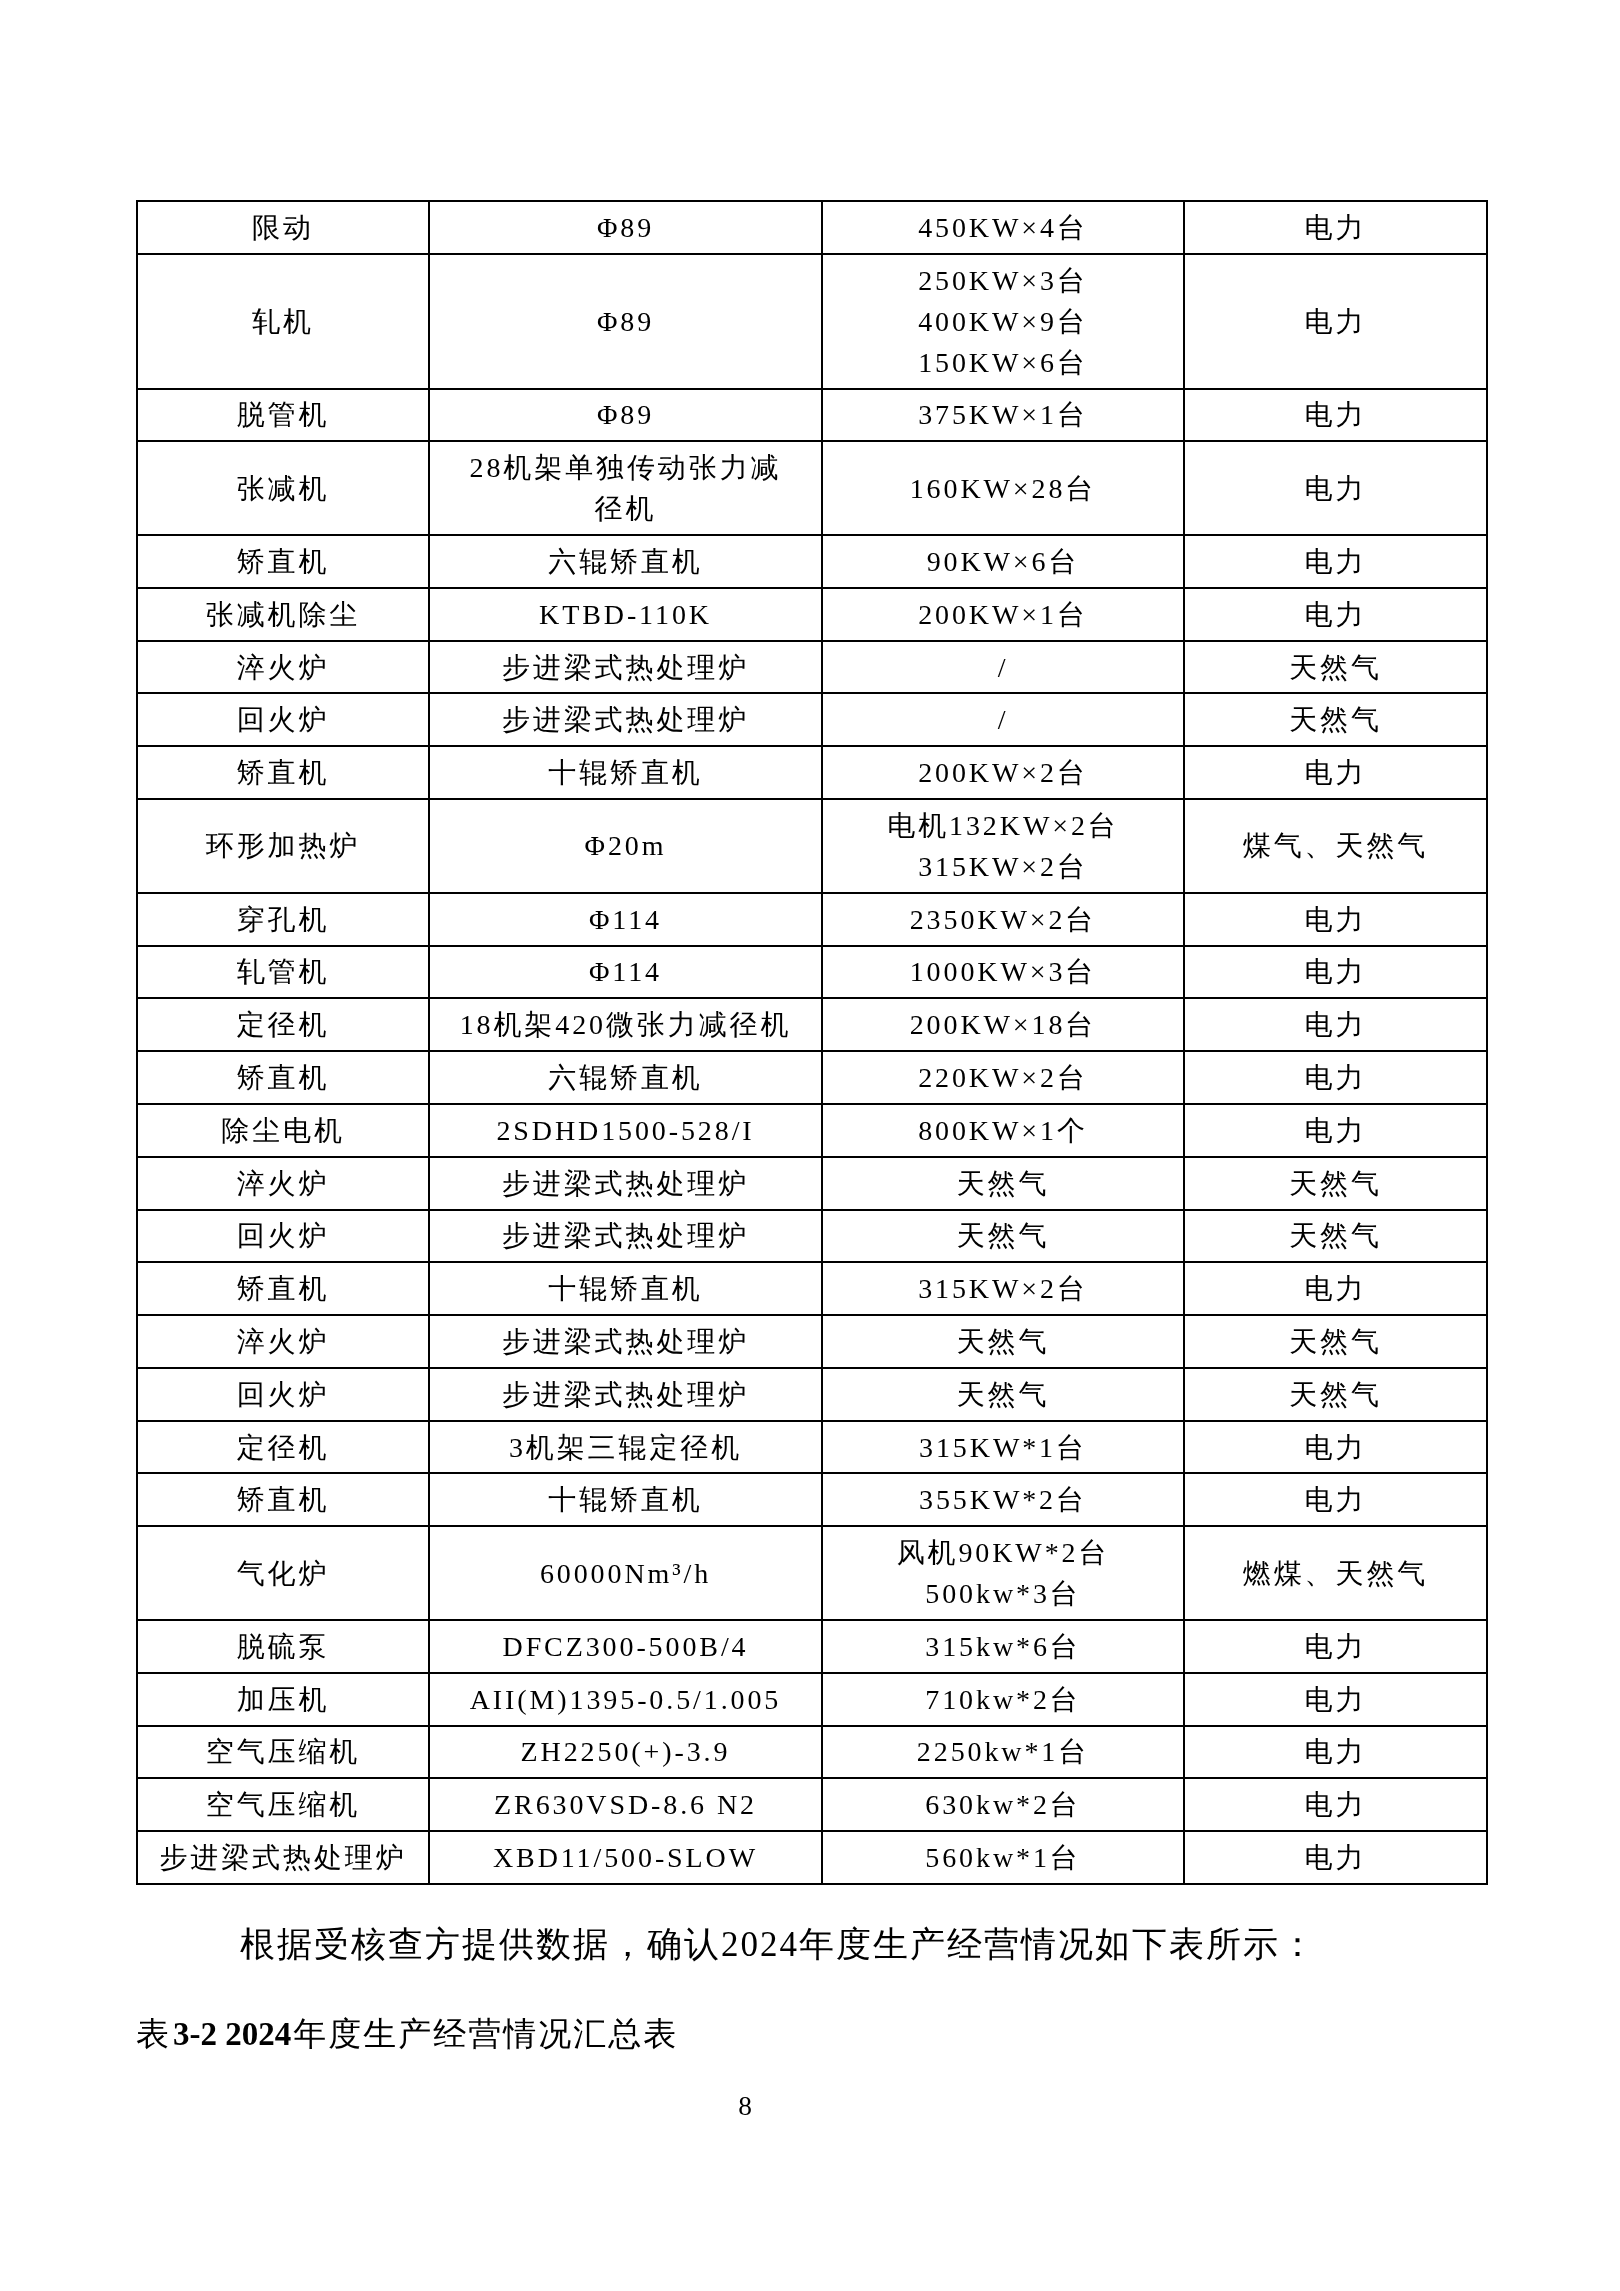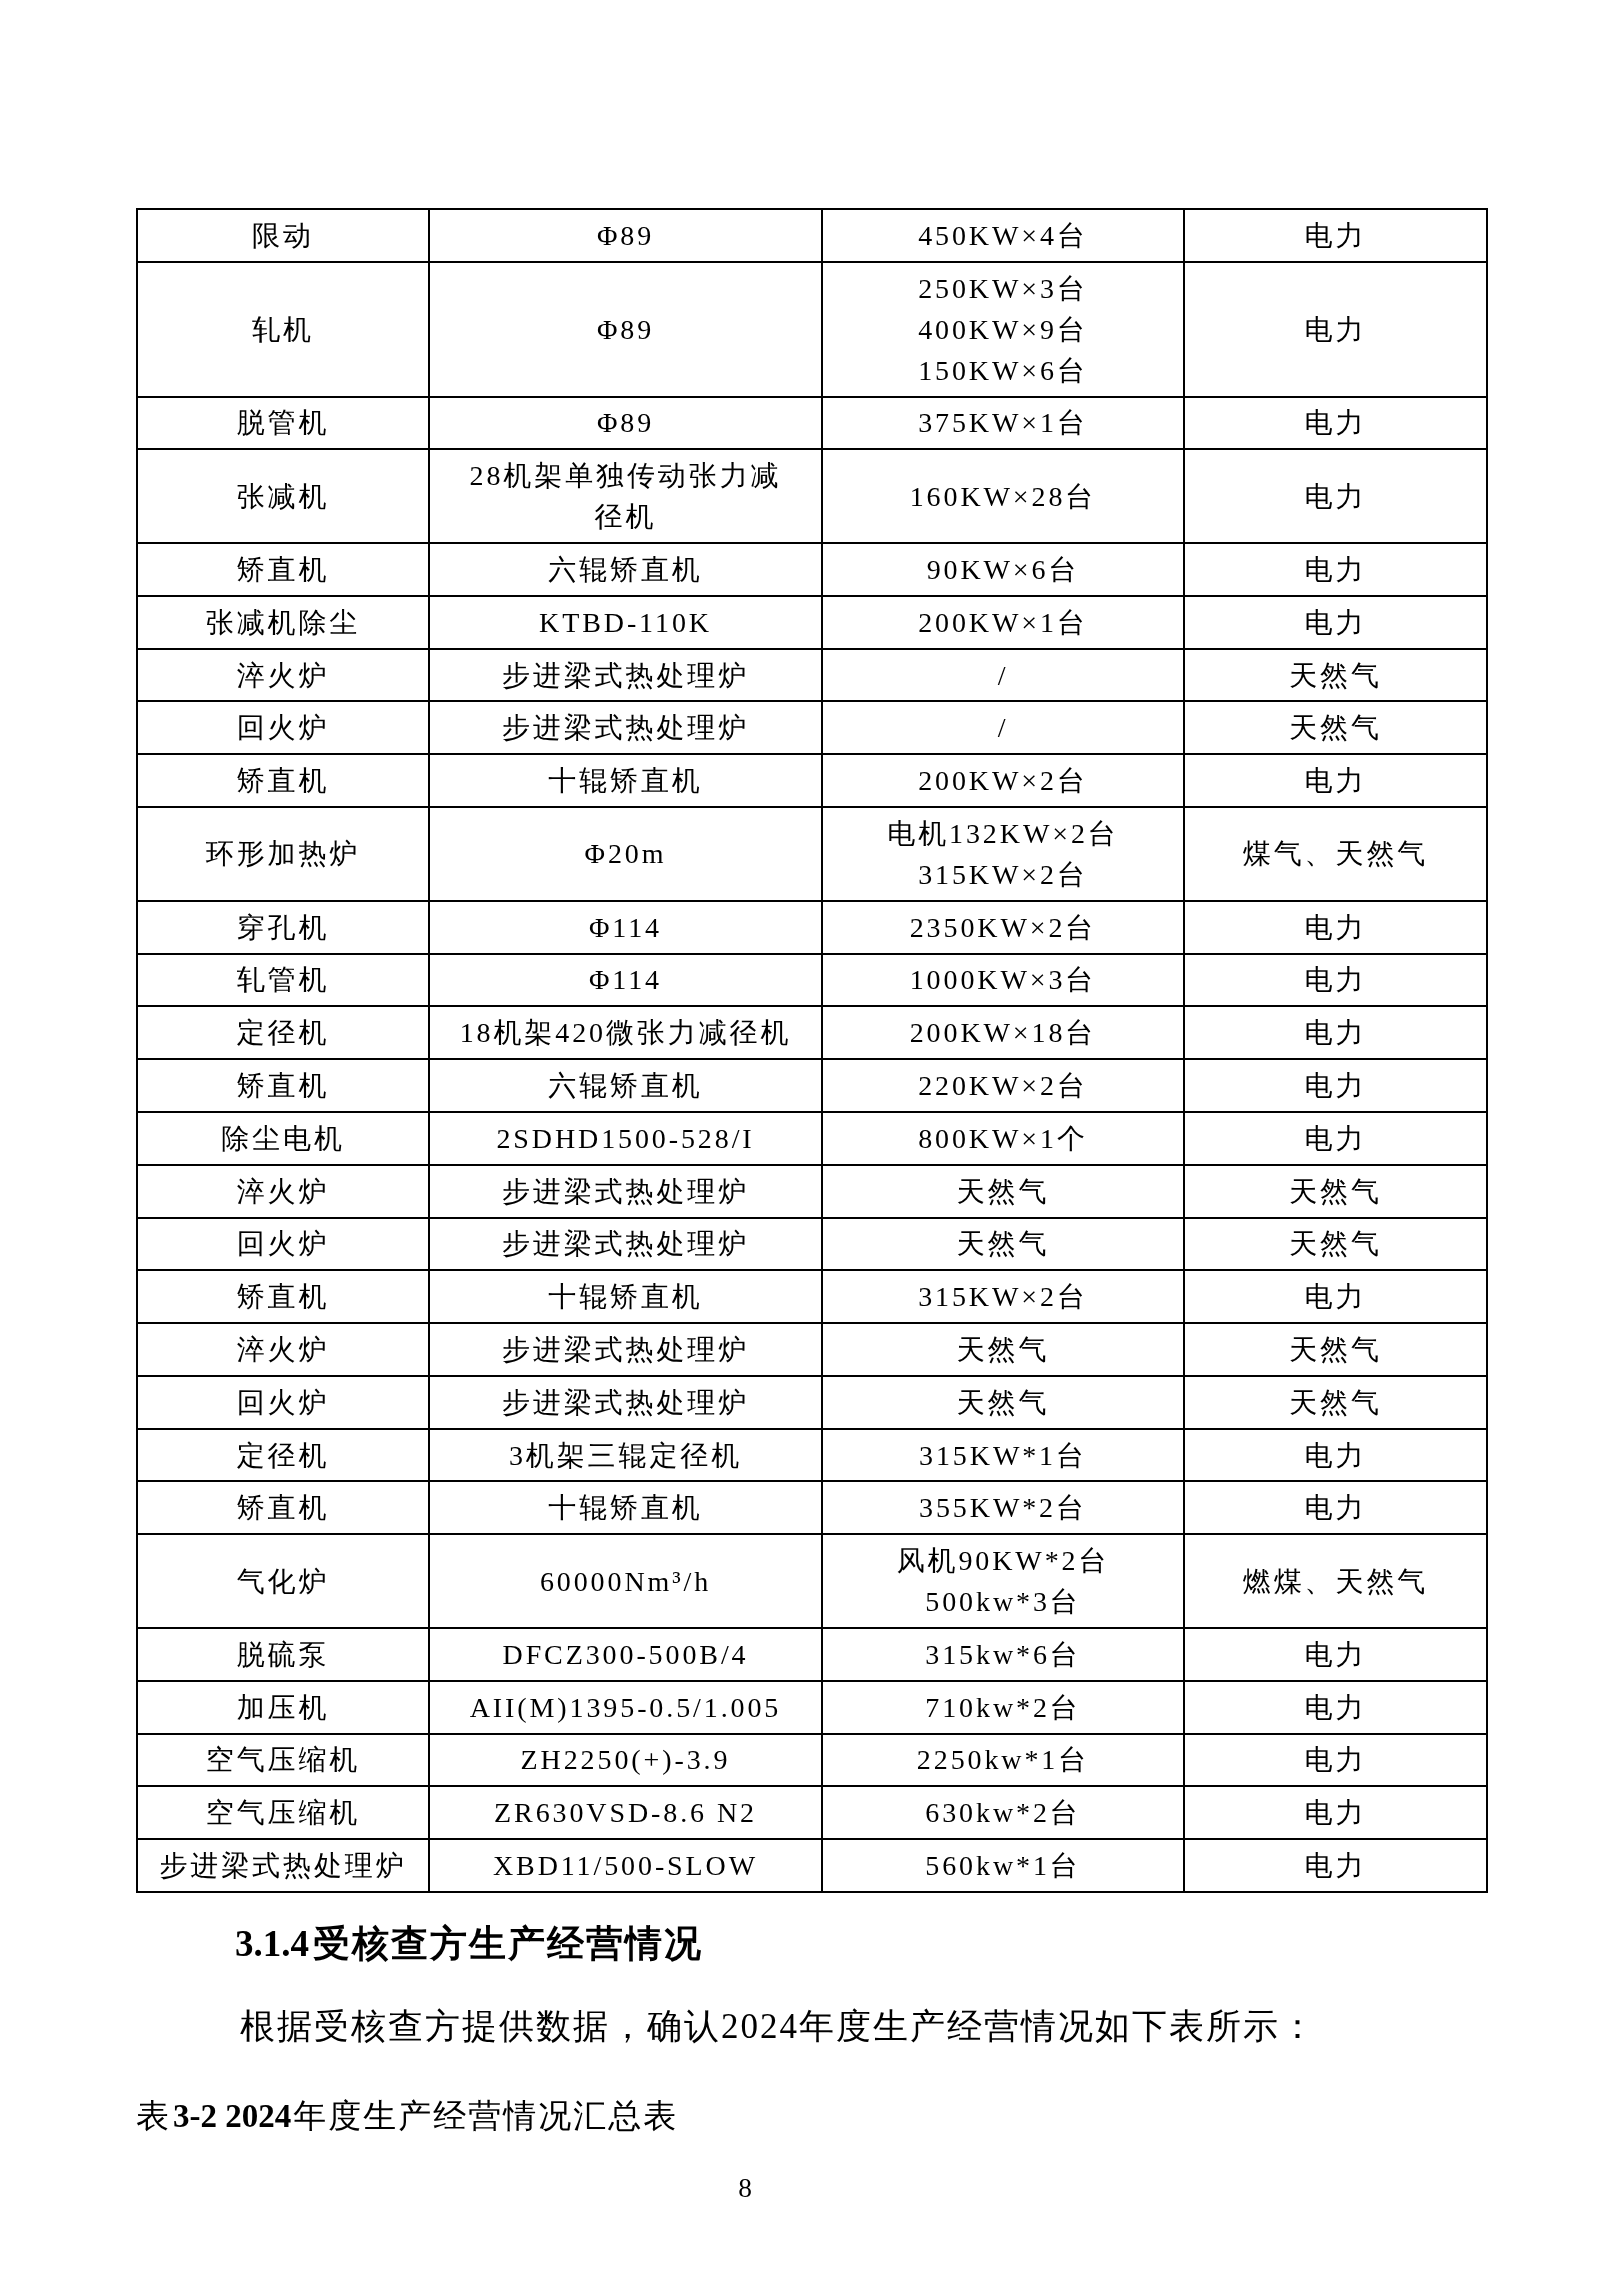--- a/index.html
+++ b/index.html
@@ -10,21 +10,21 @@
     font-family: "Liberation Serif", "DejaVu Serif", serif;
     color: #000000;
   }
   .page {
     position: relative;
     width: 1620px; height: 2292px;
     background: #ffffff;
   }
   .content {
     position: absolute;
-    left: 136px; top: 12px;
+    left: 136px; top: 4px;
     width: 1218px;
   }
   
   table.equip {
     margin-top: 196px;
     width: 1350px;
     border-collapse: collapse;
     table-layout: fixed;
   }
   table.equip td {
@@ -289,23 +289,20 @@
 
           <tr>
             <td>步进梁式热处理炉</td>
             <td>XBD11/500-SLOW</td>
             <td>560kw*1台</td>
             <td>电力</td>
           </tr>
         </tbody>
     </table>
 
-    <div class="section-heading">
-      <span class="num">3.1.4</span><span>受核查方生产经营情况</span>
-    </div>
 
     <div class="body-paragraph">根据受核查方提供数据，确认2024年度生产经营情况如下表所示：</div>
 
     <div class="table-caption">
       <span>表</span><span class="num">3-2 2024</span><span>年度生产经营情况汇总表</span>
     </div>
 
     <div class="page-number">8</div>
 
   </div>

